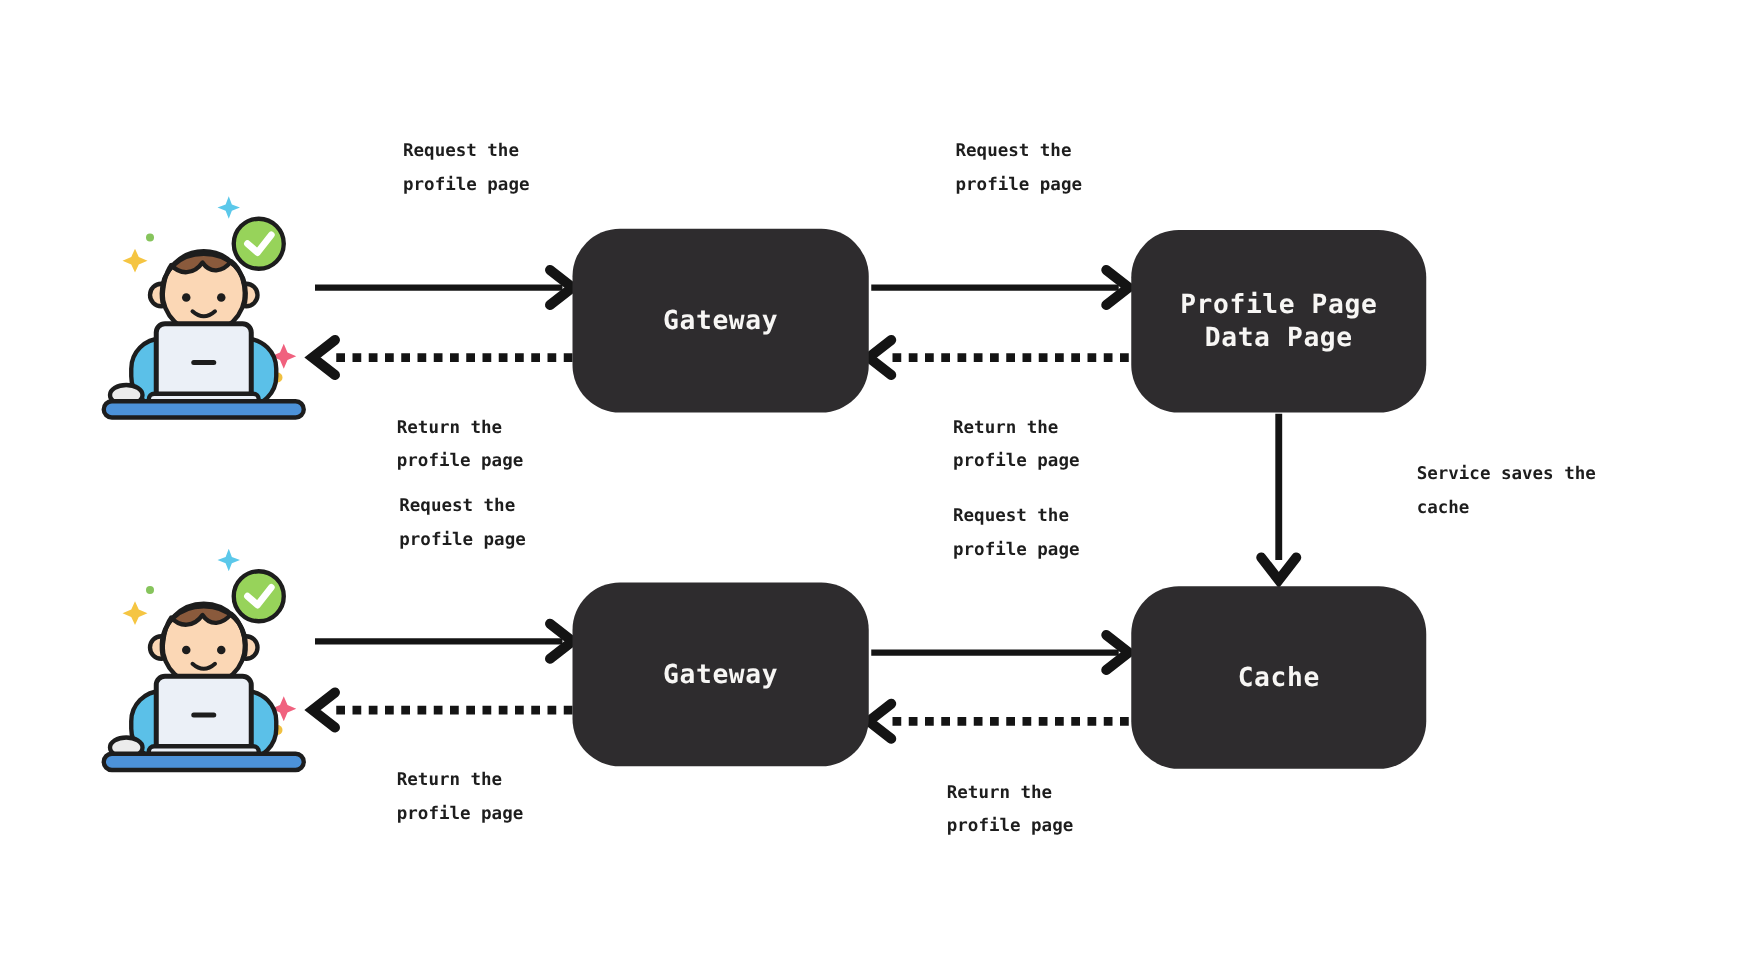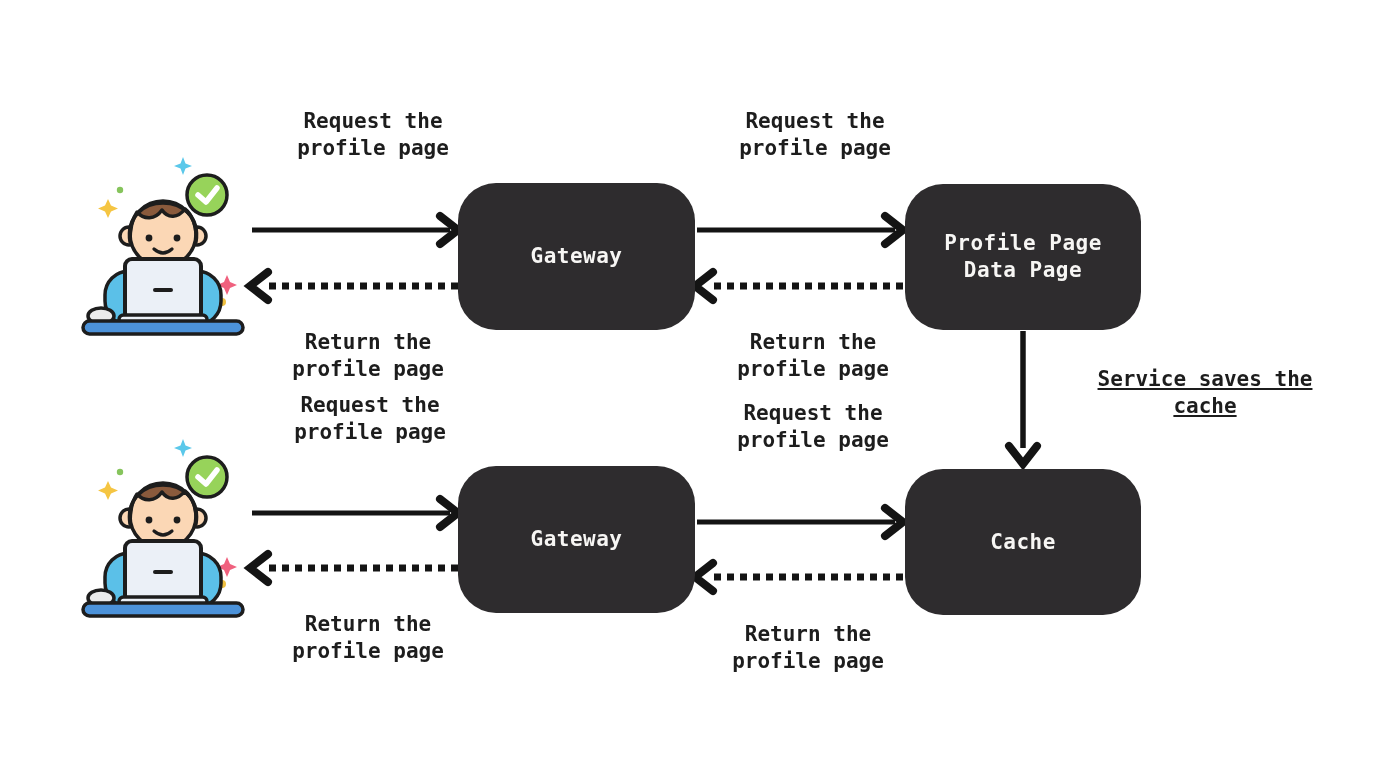--- a/index.html
+++ b/index.html
@@ -28,23 +28,22 @@
     text-align: center;
   }
   .node span { display: block; }
   #node-gateway-top    { left: 458px; top: 183px; width: 237px; height: 147px; }
   #node-datastore      { left: 905px; top: 184px; width: 236px; height: 146px; }
   #node-gateway-bottom { left: 458px; top: 466px; width: 237px; height: 147px; }
   #node-cache          { left: 905px; top: 469px; width: 236px; height: 146px; }
   .label {
     position: absolute;
     transform: translate(-50%, -50%);
-    text-align: center;
     font-weight: bold;
-    font-size: 21px;
+    font-size: 14px;
     line-height: 27px;
     color: #1d1d1d;
     white-space: nowrap;
   }
   .label span { display: block; }
   .actor { position: absolute; left: 78px; width: 170px; height: 190px; }
   #actor-top    { top: 150px; }
   #actor-bottom { top: 432px; }
   .actor svg { width: 100%; height: 100%; display: block; }
 </style>
@@ -170,21 +169,21 @@
     <span>profile page</span>
   </div>
   <div class="label" style="left:370px; top:419px;">
     <span>Request the</span>
     <span>profile page</span>
   </div>
   <div class="label" style="left:813px; top:427px;">
     <span>Request the</span>
     <span>profile page</span>
   </div>
-  <div class="label" style="left:1205px; top:393px;text-decoration:underline;">
+  <div class="label" style="left:1205px; top:393px;">
     <span>Service saves the</span>
     <span>cache</span>
   </div>
   <div class="label" style="left:368px; top:638px;">
     <span>Return the</span>
     <span>profile page</span>
   </div>
   <div class="label" style="left:808px; top:648px;">
     <span>Return the</span>
     <span>profile page</span>

